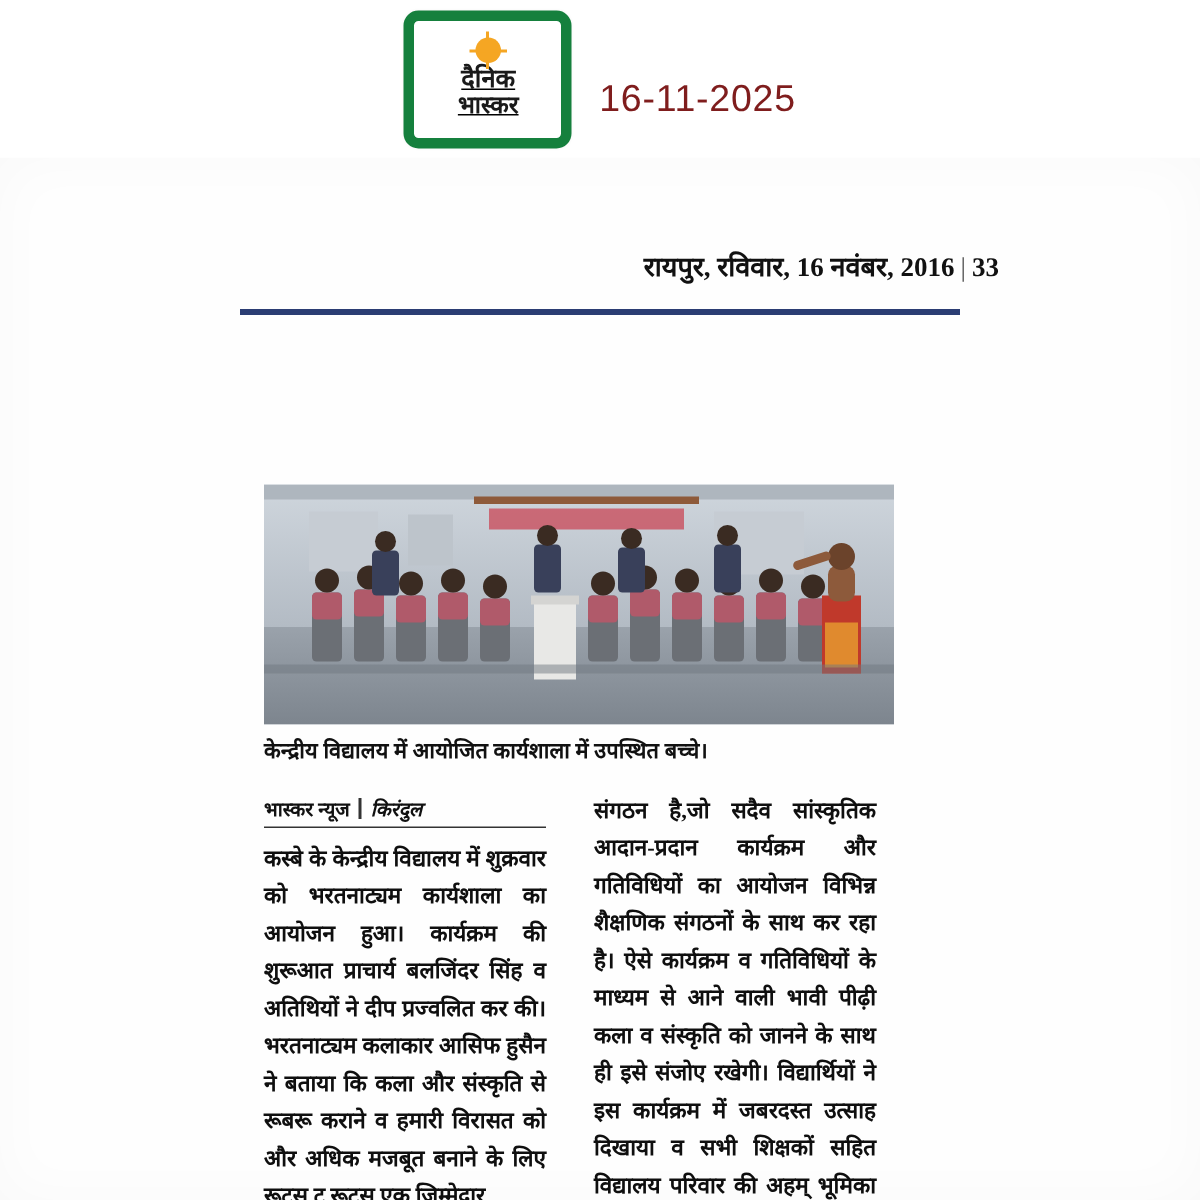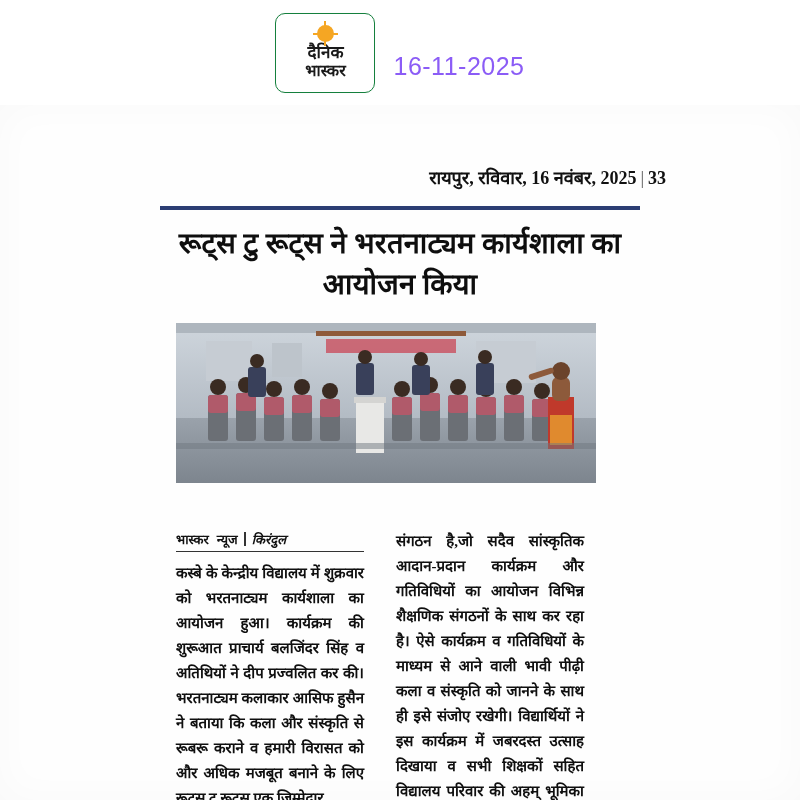--- a/index.html
+++ b/index.html
@@ -26,28 +26,29 @@
     height: 105px;
     background: #ffffff;
     display: flex;
     align-items: center;
     justify-content: center;
     gap: 18px;
   }
   .logo-box {
     width: 98px;
     height: 78px;
-    border: 1px solid #15803d;
+    border: 7px solid #15803d;
     border-radius: 10px;
     background: #fff;
     display: flex;
     flex-direction: column;
     align-items: center;
     justify-content: center;
     box-shadow: 0 0 2px rgba(0,0,0,0.04);
+    text-decoration: underline;
   }
   .logo-sun {
     width: 17px;
     height: 17px;
     border-radius: 50%;
     background: #f5a623;
     margin-bottom: 2px;
     position: relative;
   }
   .logo-sun::before,
@@ -81,21 +82,21 @@
   .edition-name {
     font-family: "Liberation Serif", serif;
     font-size: 27px;
     font-weight: bold;
     color: #111;
     letter-spacing: 0.3px;
   }
   .edition-date {
     font-family: "Liberation Sans", sans-serif;
     font-size: 25px;
-    color: #8b5cf6;
+    color: #7f1d1d;
     letter-spacing: 0.5px;
     margin-top: 28px;
   }
 
   
   .clipping {
     position: absolute;
     top: 105px;
     left: 0;
     width: 800px;
@@ -169,21 +170,21 @@
   .byline-wrap {
     position: absolute;
     top: 425px;
     left: 176px;
     width: 200px;
     display: flex;
     align-items: center;
     gap: 6px;
   }
   .byline-brand {
-    font-family: Liberation Mono, monospace;
+    font-family: Liberation Serif, serif;
     font-size: 13px;
     font-weight: bold;
     color: #111;
   }
   .byline-div {
     width: 2px;
     height: 14px;
     background: #333;
   }
   .byline-place {
@@ -237,26 +238,25 @@
       <div class="logo-sun"></div>
       <div class="logo-line1">दैनिक</div>
       <div class="logo-line2">भास्कर</div>
     </div>
     <div class="edition-date">16-11-2025</div>
   </div>
 
   <div class="clipping">
 
     <div class="dateline">
-      <span>रायपुर, रविवार, 16 नवंबर, 2025</span><span class="sep">|</span><span>33</span>
+      <span>रायपुर, रविवार, 16 नवंबर, 2016</span><span class="sep">|</span><span>33</span>
     </div>
 
     <div class="rule-top"></div>
 
-    <div class="headline">रूट्स टु रूट्स ने भरतनाट्यम कार्यशाला का आयोजन किया</div>
 
     <div class="photo">
       <svg width="420" height="160" viewBox="0 0 420 160">
         <defs>
           <linearGradient id="wallg" x1="0" y1="0" x2="0" y2="1">
             <stop offset="0%" stop-color="#cfd6dd"></stop>
             <stop offset="100%" stop-color="#b3bbc4"></stop>
           </linearGradient>
           <linearGradient id="floorg" x1="0" y1="0" x2="0" y2="1">
             <stop offset="0%" stop-color="#9aa2ab"></stop>
@@ -346,20 +346,21 @@
           <rect x="374" y="92" width="22" height="30" fill="#e08a2e"></rect>
           <rect x="376" y="54" width="18" height="24" rx="6" fill="#8d5a3b"></rect>
           <circle cx="385" cy="48" r="9" fill="#6b432b"></circle>
           <rect x="352" y="52" width="26" height="6" rx="3" fill="#8d5a3b" transform="rotate(-18 352 52)"></rect>
         </g>
 
         <rect x="0" y="120" width="420" height="6" fill="#6f777f" opacity="0.5"></rect>
       </svg>
     </div>
 
+    <div class="caption">केन्द्रीय विद्यालय में आयोजित कार्यशाला में उपस्थित बच्चे।</div>
 
     <div class="byline-wrap">
       <span class="byline-brand">भास्कर न्यूज</span>
       <span class="byline-div"></span>
       <span class="byline-place">किरंदुल</span>
     </div>
     <div class="rule-byline"></div>
 
     <div class="col left">
       <p>कस्बे के केन्द्रीय विद्यालय में शुक्रवार को भरतनाट्यम कार्यशाला का आयोजन हुआ। कार्यक्रम की शुरूआत प्राचार्य बलजिंदर सिंह व अतिथियों ने दीप प्रज्वलित कर की। भरतनाट्यम कलाकार आसिफ हुसैन ने बताया कि कला और संस्कृति से रूबरू कराने व हमारी विरासत को और अधिक मजबूत बनाने के लिए रूट्स टु रूट्स एक जिम्मेदार</p>

